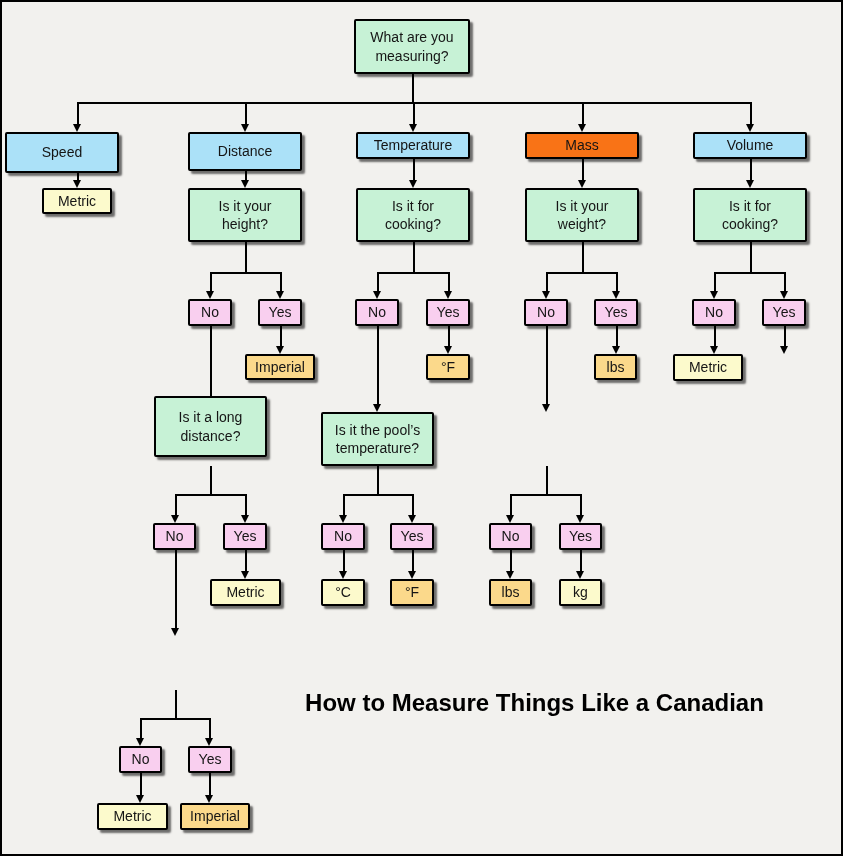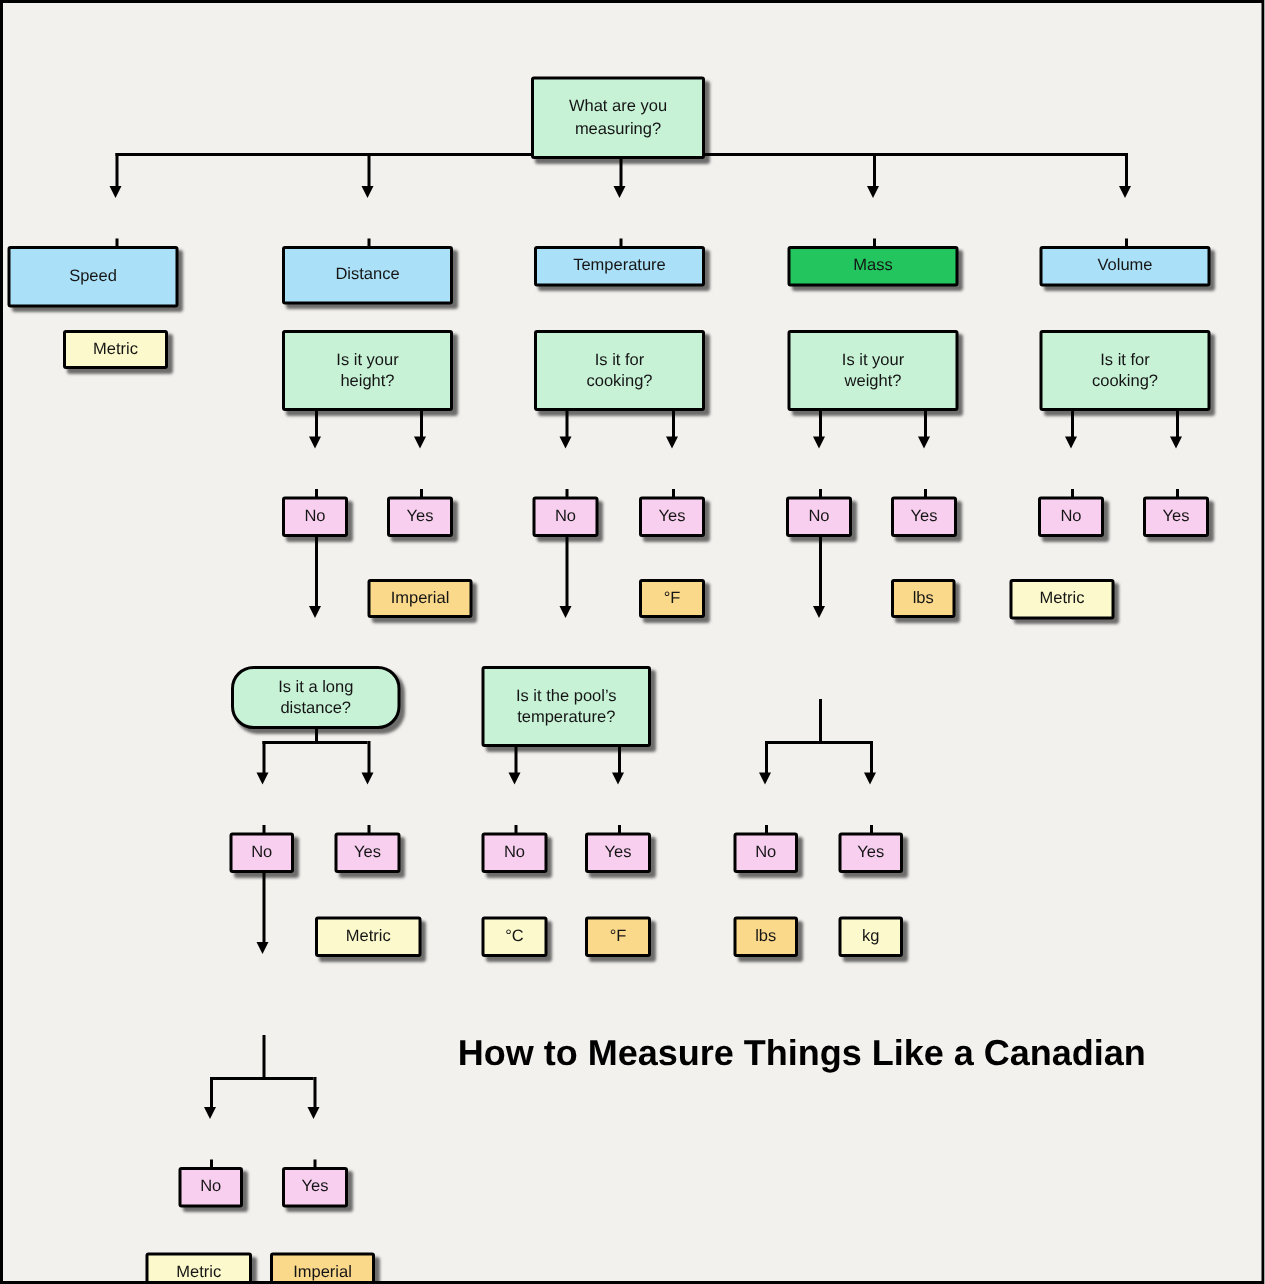--- a/index.html
+++ b/index.html
@@ -10,24 +10,23 @@
     border:2px solid #000;
     box-sizing:border-box;
     font-family:"Liberation Sans", sans-serif;
     overflow:hidden;
   }
   .node{
     position:absolute;box-sizing:border-box;
     border:2px solid #000;border-radius:2px;
     display:flex;align-items:center;justify-content:center;
     text-align:center;white-space:pre-line;
-    font-size:11px;line-height:1.3;color:#151515;
+    font-size:14px;line-height:1.3;color:#151515;
     box-shadow:3px 3px 2px rgba(0,0,0,0.55);
     padding:1px 2px;
-    margin-top:32px;
   }
   .vl{position:absolute;width:1.5px;background:#000;}
   .hl{position:absolute;height:1.5px;background:#000;}
   .ah{position:absolute;width:0;height:0;
       border-left:4.5px solid transparent;border-right:4.5px solid transparent;
       border-top:8px solid #000;}
   .title{
     position:absolute;left:290px;top:687px;width:485px;
     text-align:center;font-size:24px;font-weight:bold;color:#000;
   }
@@ -148,21 +147,21 @@
     <div class="ah" style="left: 134px; top: 793px; border-top-color: rgb(0, 0, 0);"></div>
   <div class="vl" style="left: 207px; top: 771px; height: 23px; background: rgb(0, 0, 0);"></div>
     <div class="ah" style="left: 203px; top: 793px; border-top-color: rgb(0, 0, 0);"></div>
 
   <div class="node" style="left: 352px; top: 17px; width: 116px; height: 55px; background: rgb(199, 242, 214);">What are you
 measuring?</div>
 
   <div class="node" style="left: 3px; top: 130px; width: 114px; height: 41px; background: rgb(171, 225, 248);">Speed</div>
   <div class="node" style="left: 186px; top: 130px; width: 114px; height: 39px; background: rgb(171, 225, 248);">Distance</div>
   <div class="node" style="left: 354px; top: 130px; width: 114px; height: 27px; background: rgb(171, 225, 248);">Temperature</div>
-  <div class="node" style="left: 523px; top: 130px; width: 114px; height: 27px; background: #22c55e;">Mass</div>
+  <div class="node" style="left: 523px; top: 130px; width: 114px; height: 27px; background: #f97316;">Mass</div>
   <div class="node" style="left: 691px; top: 130px; width: 114px; height: 27px; background: rgb(171, 225, 248);">Volume</div>
 
   <div class="node" style="left: 40px; top: 186px; width: 70px; height: 26px; background: rgb(252, 250, 204);">Metric</div>
 
   <div class="node" style="left: 186px; top: 186px; width: 114px; height: 54px; background: rgb(199, 242, 214);">Is it your
 height?</div>
   <div class="node" style="left: 354px; top: 186px; width: 114px; height: 54px; background: rgb(199, 242, 214);">Is it for
 cooking?</div>
   <div class="node" style="left: 523px; top: 186px; width: 114px; height: 54px; background: rgb(199, 242, 214);">Is it your
 weight?</div>
@@ -176,21 +175,21 @@
   <div class="node" style="left: 522px; top: 297px; width: 44px; height: 27px; background: rgb(249, 207, 239);">No</div>
   <div class="node" style="left: 592px; top: 297px; width: 44px; height: 27px; background: rgb(249, 207, 239);">Yes</div>
   <div class="node" style="left: 690px; top: 297px; width: 44px; height: 27px; background: rgb(249, 207, 239);">No</div>
   <div class="node" style="left: 760px; top: 297px; width: 44px; height: 27px; background: rgb(249, 207, 239);">Yes</div>
 
   <div class="node" style="left: 243px; top: 352px; width: 70px; height: 26px; background: rgb(251, 217, 139);">Imperial</div>
   <div class="node" style="left: 424px; top: 352px; width: 44px; height: 26px; background: rgb(251, 217, 139);">°F</div>
   <div class="node" style="left: 592px; top: 352px; width: 43px; height: 26px; background: rgb(251, 217, 139);">lbs</div>
   <div class="node" style="left: 671px; top: 352px; width: 70px; height: 27px; background: rgb(252, 250, 204);">Metric</div>
 
-  <div class="node" style="left: 152px; top: 410px; width: 113px; height: 42px; background: rgb(199, 242, 214); border-radius: 15px;">Is it a long
+  <div class="node" style="left: 152px; top: 394px; width: 113px; height: 61px; background: rgb(199, 242, 214);">Is it a long
 distance?</div>
   <div class="node" style="left: 319px; top: 410px; width: 113px; height: 54px; background: rgb(199, 242, 214);">Is it the pool’s
 temperature?</div>
 
   <div class="node" style="left: 151px; top: 521px; width: 43px; height: 27px; background: rgb(249, 207, 239);">No</div>
   <div class="node" style="left: 221px; top: 521px; width: 44px; height: 27px; background: rgb(249, 207, 239);">Yes</div>
   <div class="node" style="left: 319px; top: 521px; width: 44px; height: 27px; background: rgb(249, 207, 239);">No</div>
   <div class="node" style="left: 388px; top: 521px; width: 44px; height: 27px; background: rgb(249, 207, 239);">Yes</div>
   <div class="node" style="left: 487px; top: 521px; width: 43px; height: 27px; background: rgb(249, 207, 239);">No</div>
   <div class="node" style="left: 557px; top: 521px; width: 43px; height: 27px; background: rgb(249, 207, 239);">Yes</div>

